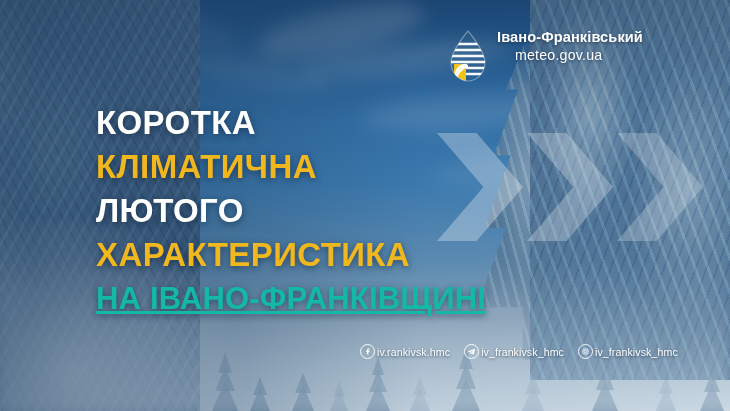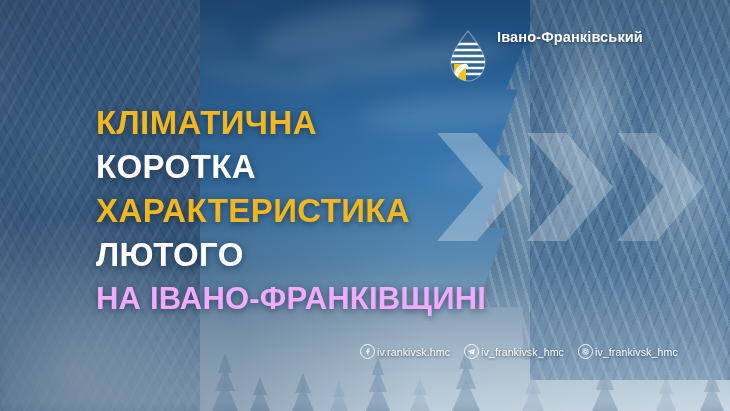--- a/index.html
+++ b/index.html
@@ -281,29 +281,30 @@
           <g fill="none" stroke="#ffffff" stroke-width="2.4" stroke-linecap="round">
             <path d="M8 45 a10 10 0 0 1 10 -10"></path>
             <path d="M8 51 a16 16 0 0 1 11 -15"></path>
           </g>
         </g>
         <path d="M20 1 C20 1 37 21 37 32 C37 42.5 29.4 51 20 51 C10.6 51 3 42.5 3 32 C3 21 20 1 20 1 Z" fill="none" stroke="rgba(255,255,255,.35)" stroke-width="1.2"></path>
       </svg>
     </span>
     <span class="logo-text">
       <span class="logo-line">Івано-Франківський</span>
+      <span class="logo-url">meteo.gov.ua</span>
     </span>
   </div>
 
   <div class="headline">
+    <span class="hl white" style="color: rgb(255, 255, 255);">КОРОТКА</span>
     <span class="hl gold" style="color: rgb(240, 183, 31);">КЛІМАТИЧНА</span>
-    <span class="hl white" style="color: rgb(255, 255, 255);">КОРОТКА</span>
+    <span class="hl white" style="color: rgb(255, 255, 255);">ЛЮТОГО</span>
     <span class="hl gold" style="color: rgb(240, 183, 31);">ХАРАКТЕРИСТИКА</span>
-    <span class="hl white" style="color: rgb(255, 255, 255);">ЛЮТОГО</span>
-    <span class="hl white last" style="color: #f0abfc;">НА ІВАНО-ФРАНКІВЩИНІ</span>
+    <span class="hl white last" style="color: #14b8a6; text-decoration: underline;">НА ІВАНО-ФРАНКІВЩИНІ</span>
   </div>
 
   <div class="social">
 
     <span class="soc">
       <span class="soc-ic">
         <svg viewBox="0 0 12 12" width="9" height="9" aria-hidden="true">
           <path d="M7.4 3.6h1.1V2.1H7.1C6 2.1 5.4 2.8 5.4 3.9v1H4.3v1.6h1.1V10h1.8V6.5h1.3l.2-1.6H7.2V4.1c0-.35.1-.5.2-.5z" fill="currentColor"></path>
         </svg>
       </span>

